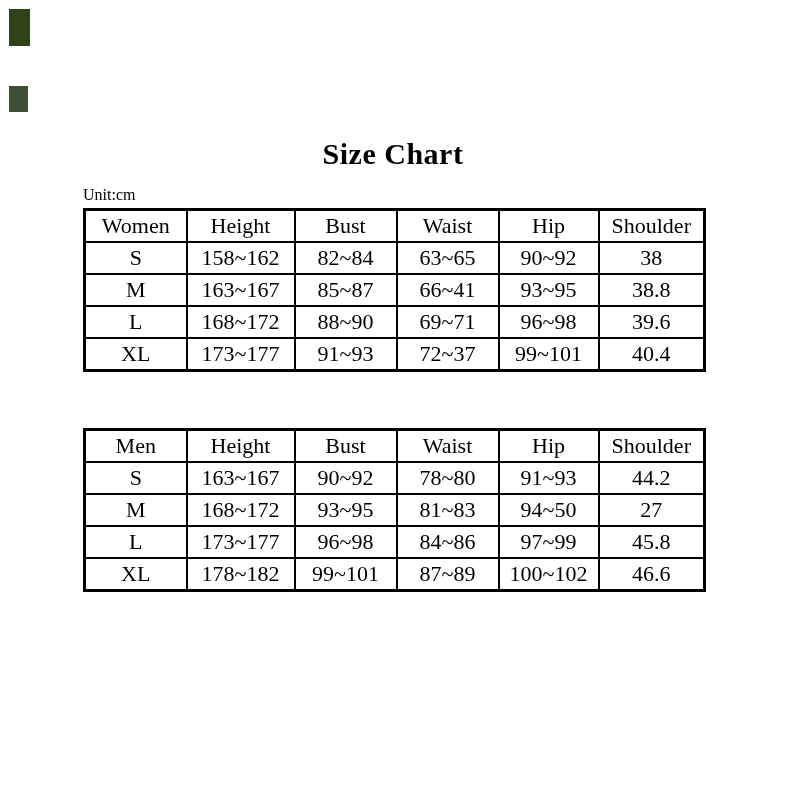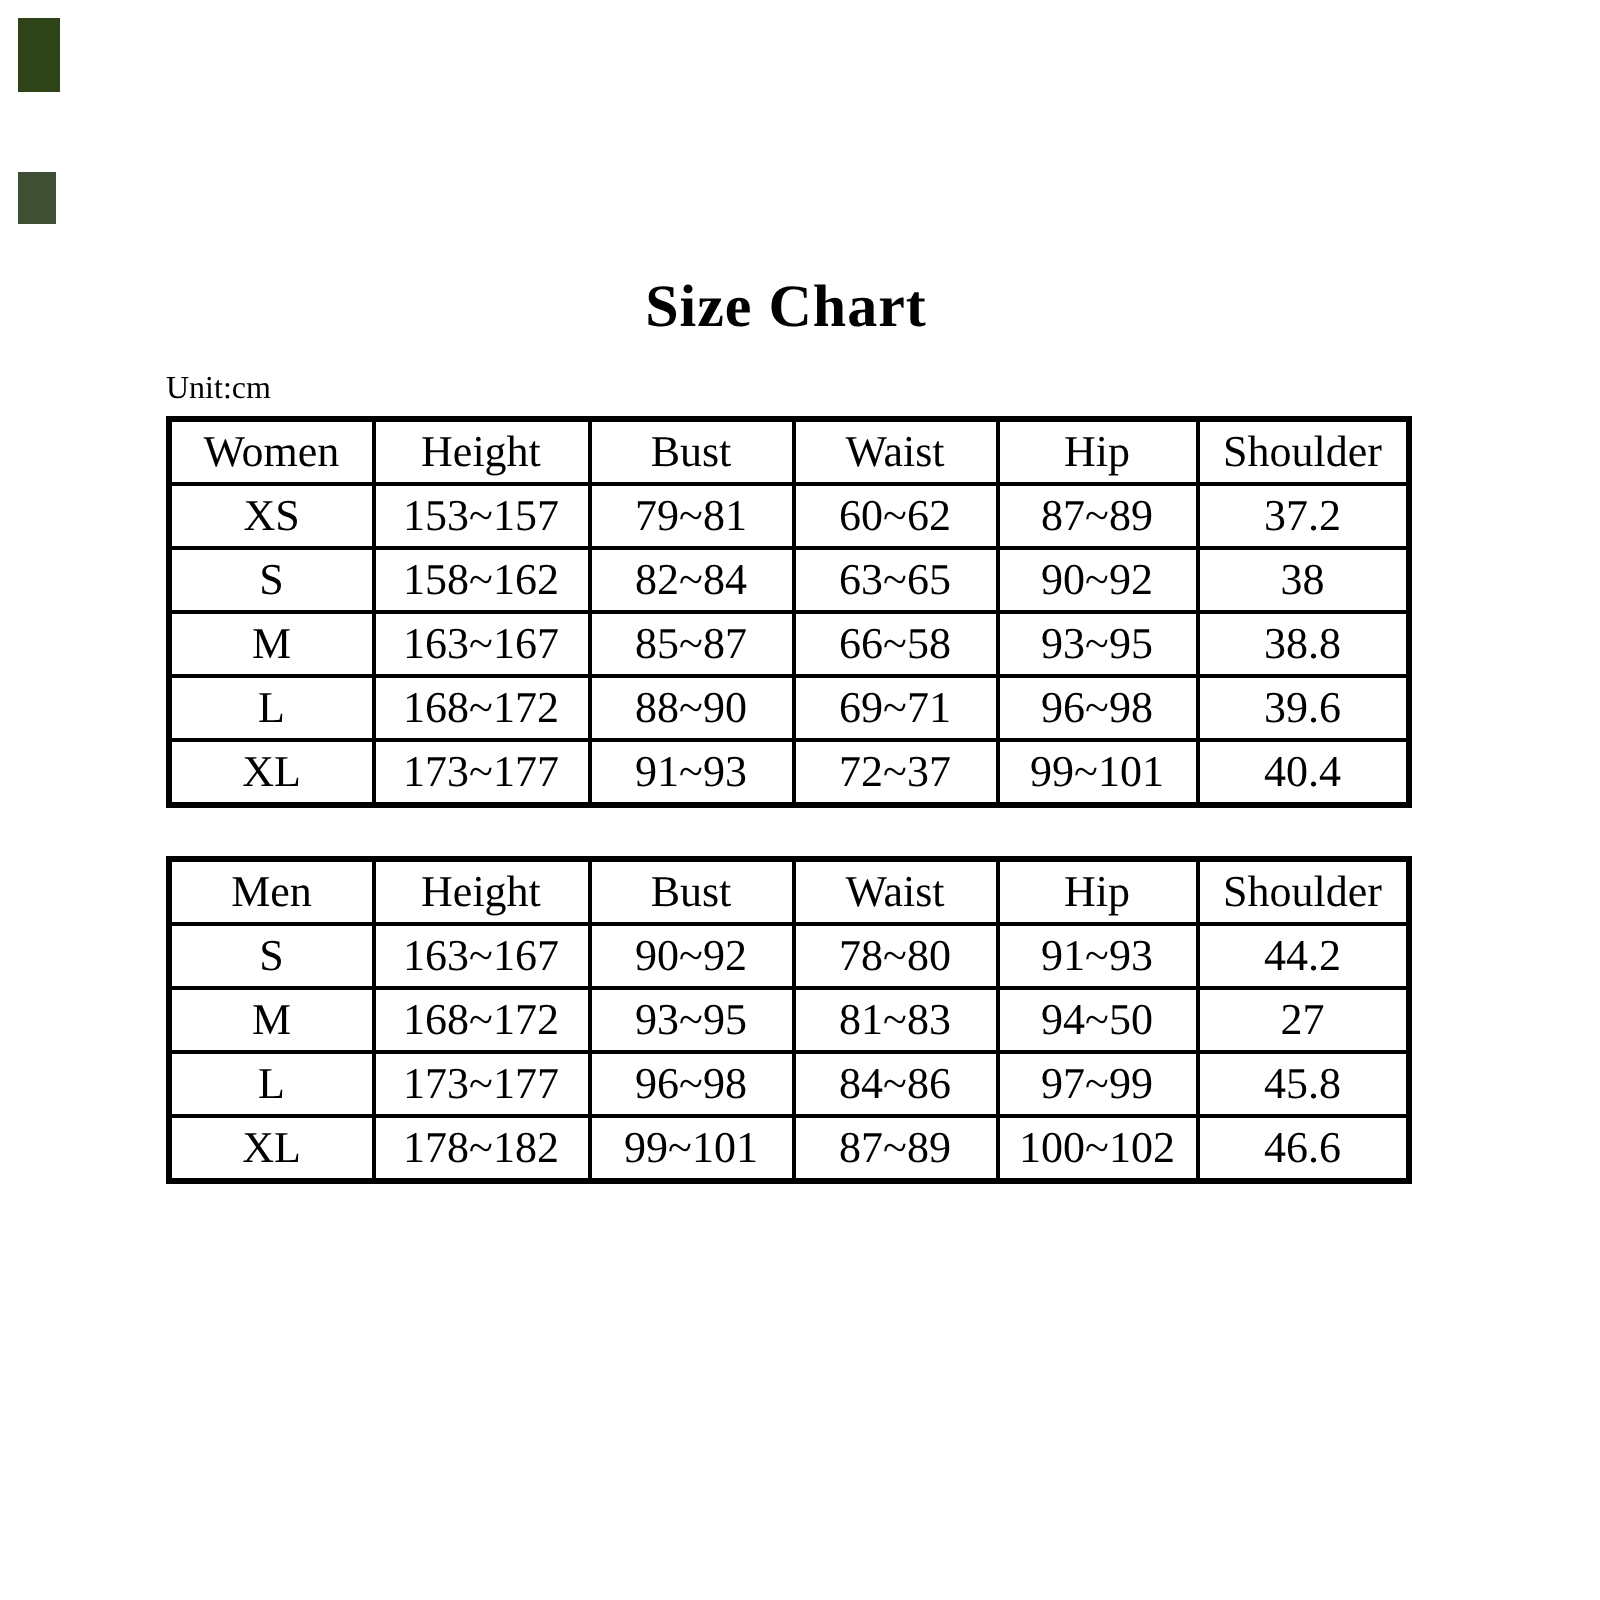--- a/index.html
+++ b/index.html
@@ -110,40 +110,32 @@
             <th>Women</th>
             <th>Height</th>
             <th>Bust</th>
             <th>Waist</th>
             <th>Hip</th>
             <th>Shoulder</th>
           </tr>
         </thead>
         <tbody>
           <tr>
-            <td>XS</td>
-            <td>153~157</td>
-            <td>79~81</td>
-            <td>60~62</td>
-            <td>87~89</td>
-            <td>37.2</td>
-          </tr>
-          <tr>
             <td>S</td>
             <td>158~162</td>
             <td>82~84</td>
             <td>63~65</td>
             <td>90~92</td>
             <td>38</td>
           </tr>
           <tr>
             <td>M</td>
             <td>163~167</td>
             <td>85~87</td>
-            <td>66~58</td>
+            <td>66~41</td>
             <td>93~95</td>
             <td>38.8</td>
           </tr>
           <tr>
             <td>L</td>
             <td>168~172</td>
             <td>88~90</td>
             <td>69~71</td>
             <td>96~98</td>
             <td>39.6</td>

